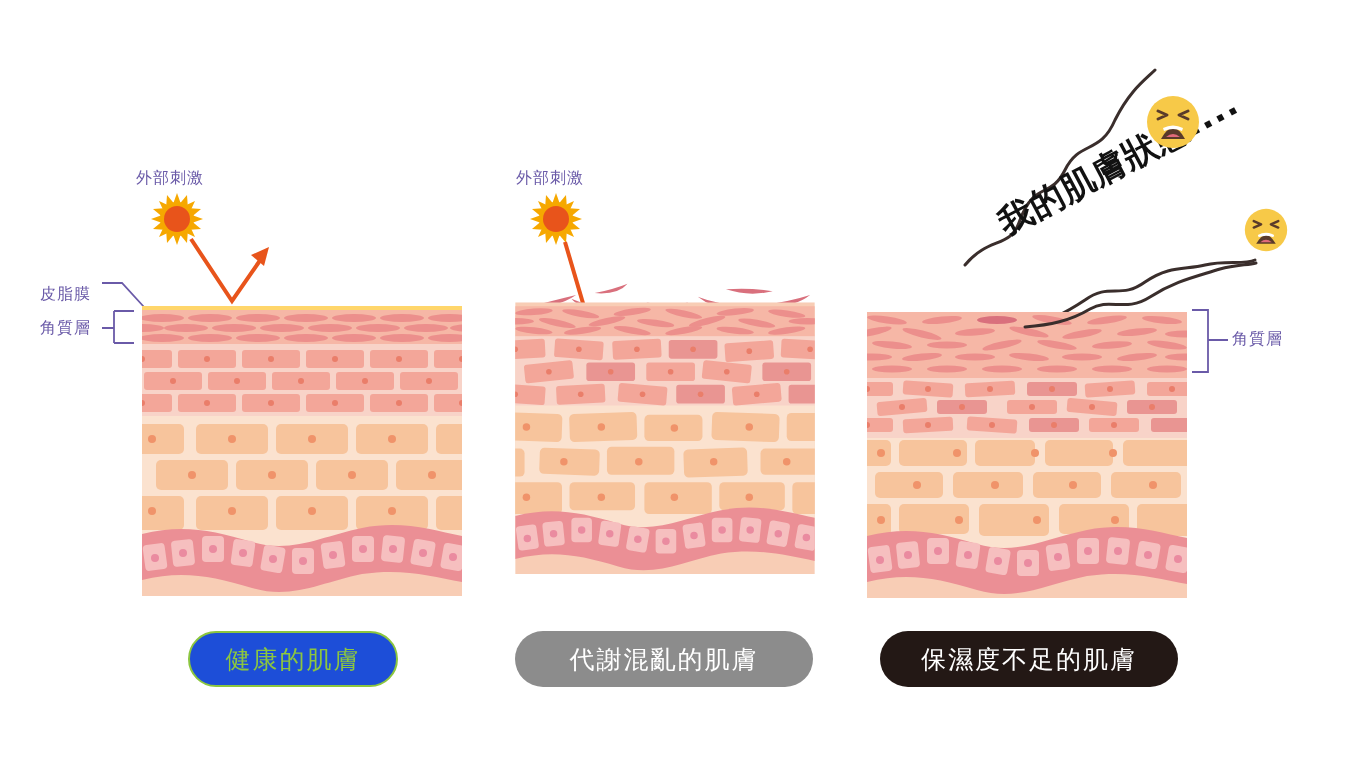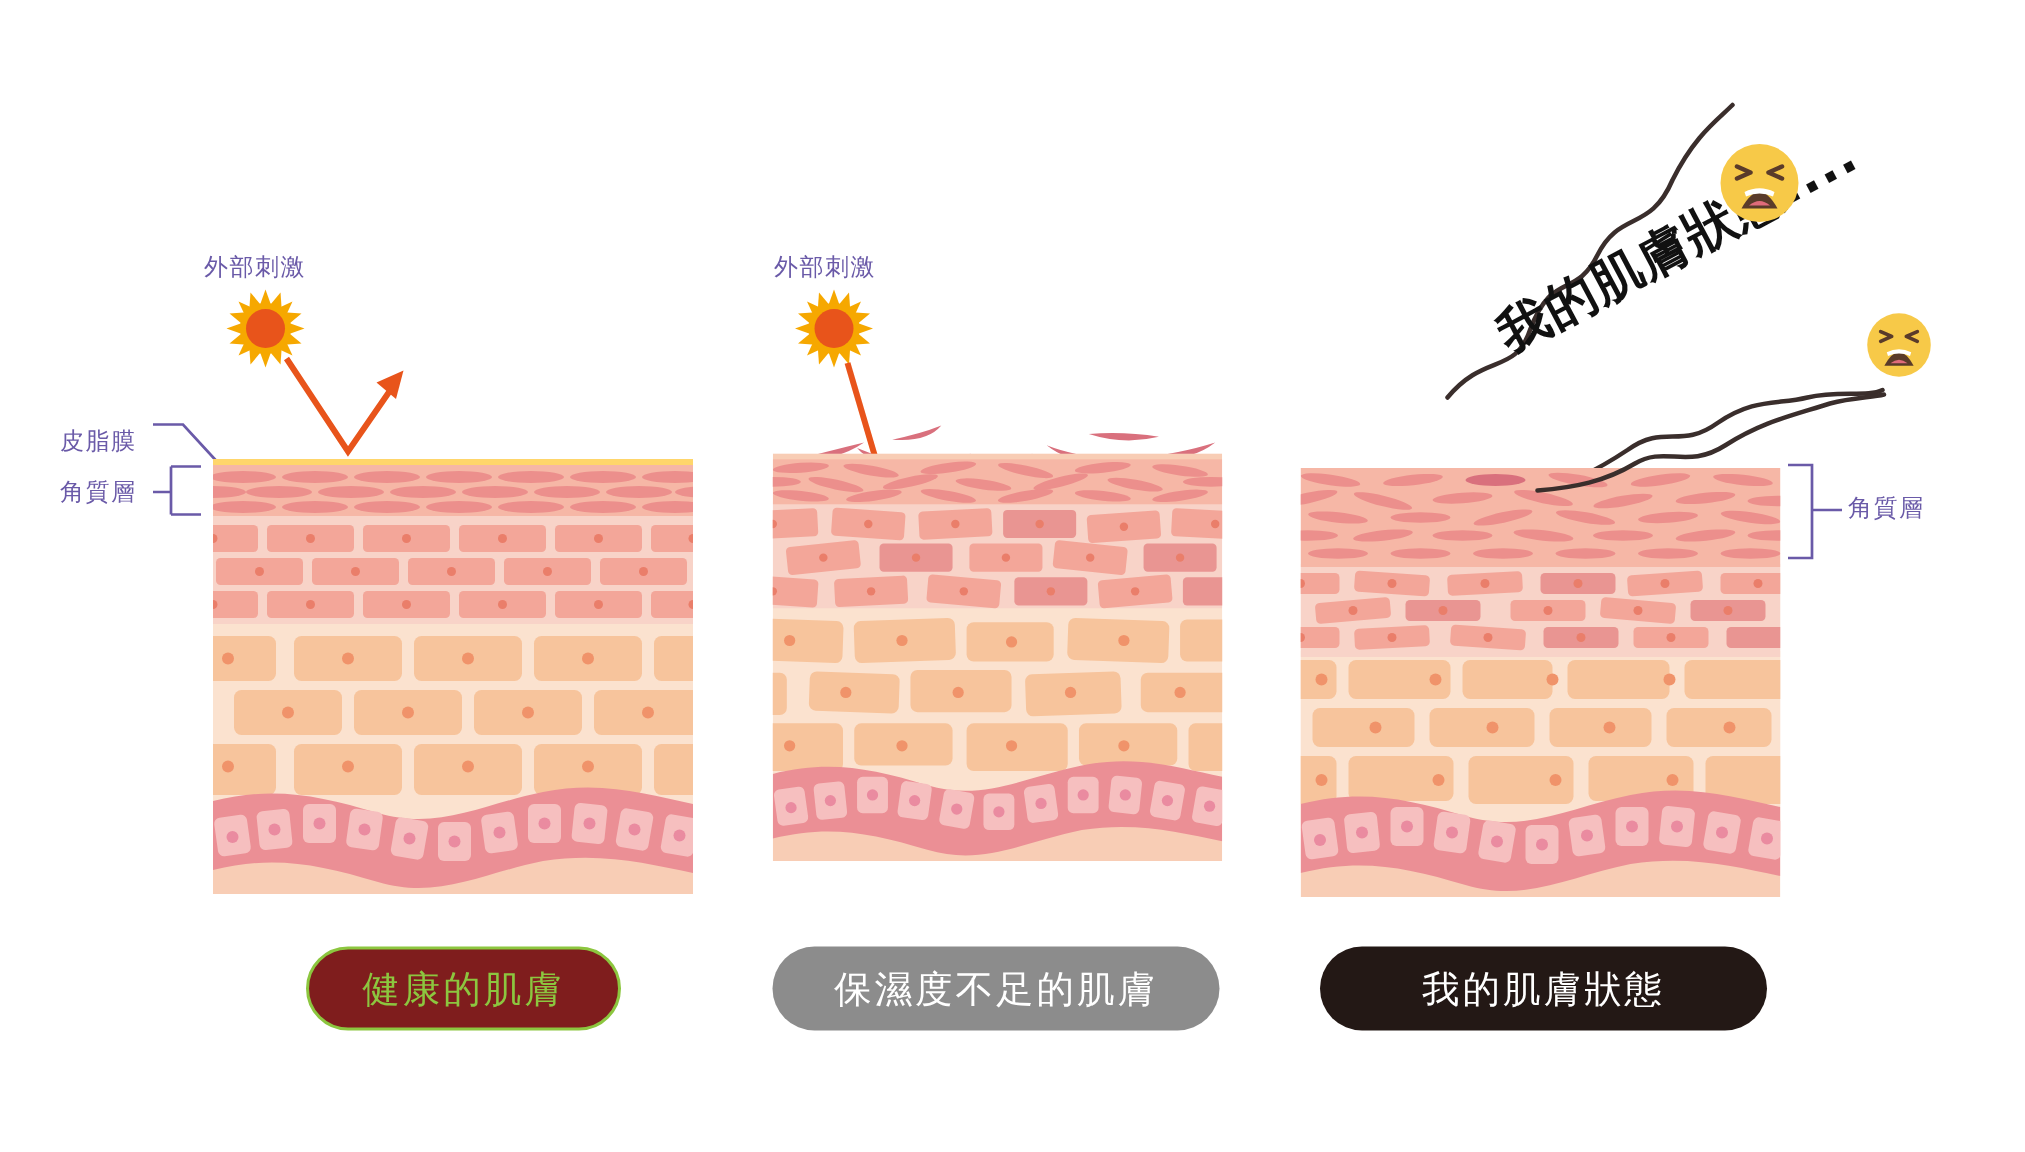--- a/index.html
+++ b/index.html
@@ -3,21 +3,21 @@
 <meta charset="utf-8">
 <style>
   html, body { margin:0; padding:0; background:#ffffff; }
   body { width:1350px; height:768px; position:relative; overflow:hidden;
          font-family:"DejaVu Sans", "Liberation Sans", sans-serif; }
   .abs { position:absolute; }
   .label-purple { color:#6a5aa8; font-size:16px; letter-spacing:1px; white-space:nowrap; }
   .panel { position:absolute; top:300px; width:320px; height:294px; }
   .pill { position:absolute; top:631px; height:56px; border-radius:28px; box-sizing:border-box;
           display:flex; align-items:center; justify-content:center; font-size:25px; letter-spacing:2px; }
-  .pill-healthy { left:204px; width:210px; border:2px solid #8cc63f; color:#8cc63f; background:#7f1d1d; }
+  .pill-healthy { left:188px; width:210px; border:2px solid #8cc63f; color:#8cc63f; background:#1d4ed8; }
   .pill-dry { left:515px; width:298px; background:#8c8c8c; color:#fff; }
   .pill-chaos { left:880px; width:298px; background:#231815; color:#fff; }
   .title-rot { position:absolute; left:1012px; top:200px; font-size:34px; font-weight:bold; color:#111;
                transform:rotate(-28deg); transform-origin:left bottom; white-space:nowrap; letter-spacing:1px; }
   svg { display:block; }
 </style>
 </head>
 <body>
 
 <svg class="abs" style="left:950px;top:60px;" width="360" height="280" viewBox="0 0 360 280">
@@ -536,14 +536,14 @@
         <circle cx="311" cy="247" r="4"></circle>
     </g>
   </g>
 </svg>
 
 <svg class="abs" style="left:1020px;top:255px;" width="240" height="80">
   <path d="M5,72 C30,70 50,66 70,54 C90,42 105,58 130,42 C155,26 175,22 200,14 C215,10 228,10 236,8" fill="none" stroke="#3a2e2c" stroke-width="3" stroke-linecap="round"></path>
 </svg>
 
 <div class="pill pill-healthy">健康的肌膚</div>
-<div class="pill pill-dry">保濕度不足的肌膚</div>
-<div class="pill pill-chaos">我的肌膚狀態</div>
+<div class="pill pill-dry">代謝混亂的肌膚</div>
+<div class="pill pill-chaos">保濕度不足的肌膚</div>
 
 </body></html>

